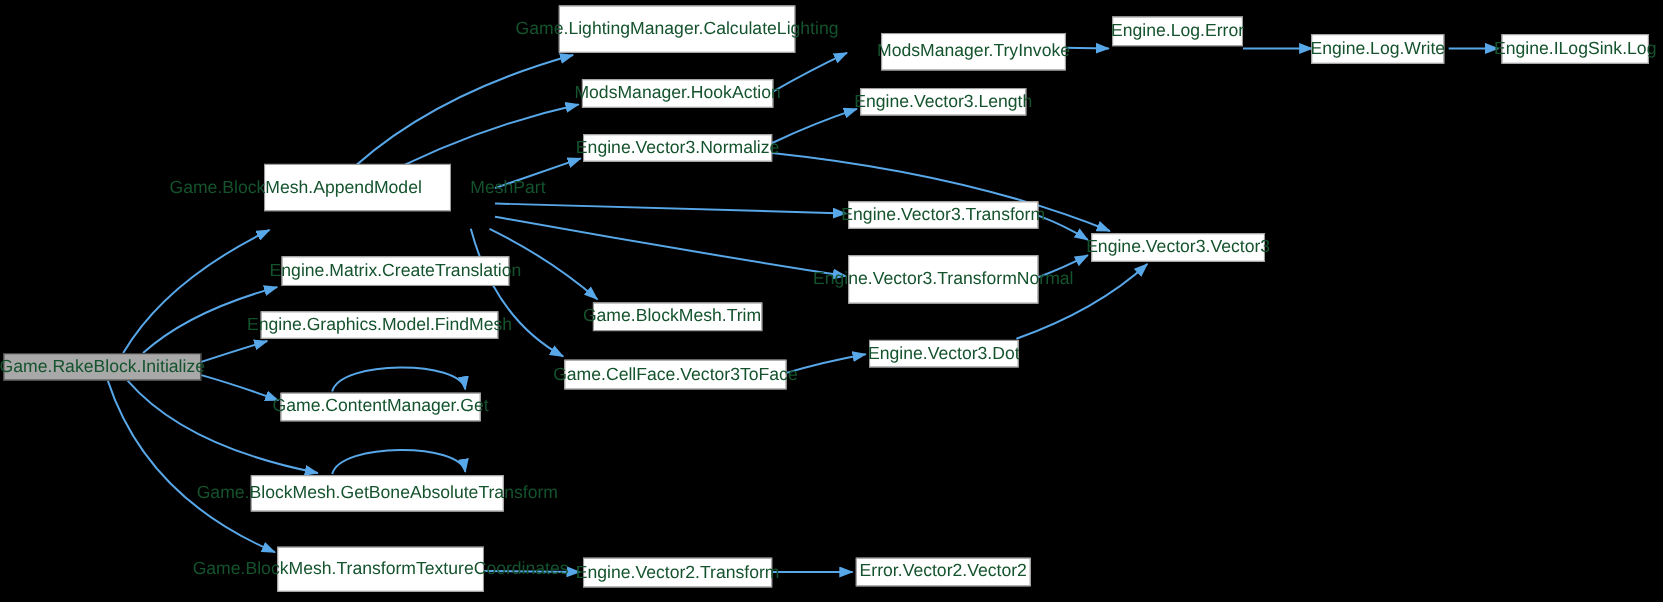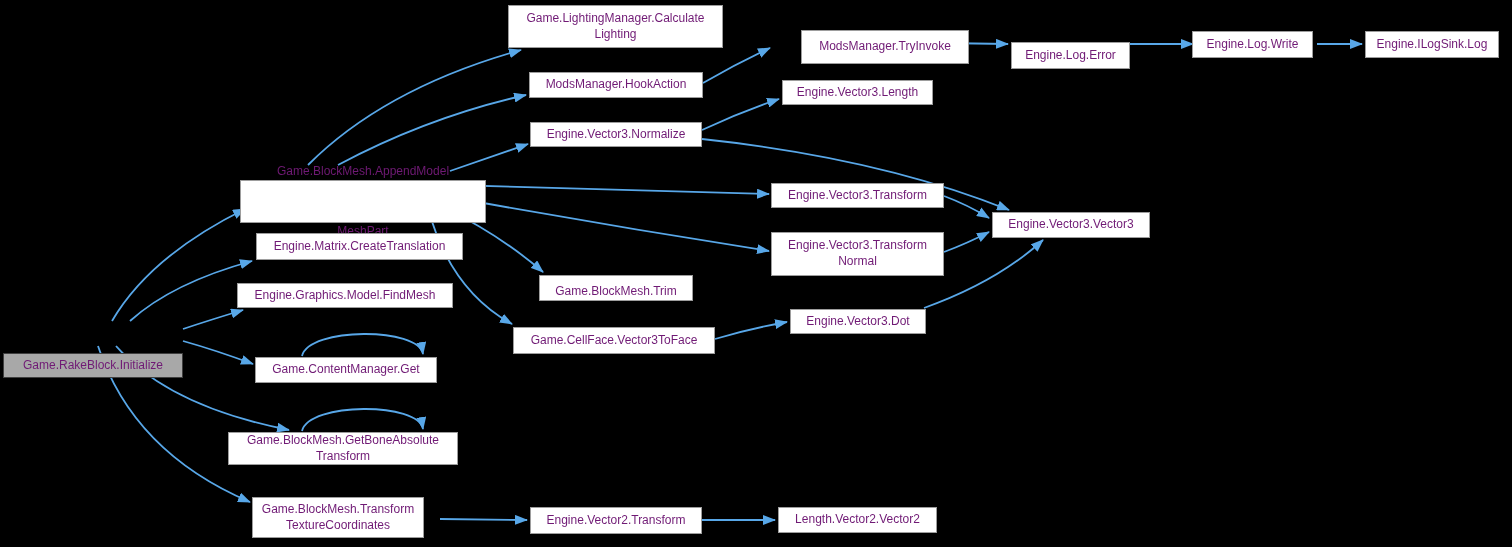--- a/index.html
+++ b/index.html
@@ -22,37 +22,36 @@
   }
   .edge-layer path.edge {
     fill: none;
     stroke-width: 1.8px;
   }
   .node {
     position: absolute;
     z-index: 2;
     box-sizing: border-box;
     display: flex;
-    flex-direction: column;
+    flex-direction: row;
     align-items: center;
     justify-content: center;
     background: #ffffff;
     border: 1.5px solid #9d9d9d;
-    color: #701a75;
-    font-size: 12px;
+    color: #14532d;
+    font-size: 16px;
     line-height: 1.32;
     white-space: nowrap;
     text-align: center;
     cursor: pointer;
   }
   .node.current {
     background: #a8a8a8;
     border: 1.5px solid #3f3f3f;
     cursor: default;
-    margin-top: 32px;
   }
   .node .line {
     display: block;
   }
 </style>
 </head>
 <body style="background: rgb(0, 0, 0);">
 
 <div class="graph-canvas" style="width: 1512px; height: 547px; background: rgb(0, 0, 0);">
   <svg class="edge-layer" width="1512" height="547" viewBox="0 0 1512 547" xmlns="http://www.w3.org/2000/svg">
@@ -88,35 +87,35 @@
         <path d="M302,356 C309,327 419,327 423,354" class="edge" stroke="#58a7e8" marker-end="url(#arrowhead)"></path>
         <path d="M302,431 C309,402 419,402 423,429" class="edge" stroke="#58a7e8" marker-end="url(#arrowhead)"></path>
         <path d="M440,519 L527,520" class="edge" stroke="#58a7e8" marker-end="url(#arrowhead)"></path>
         <path d="M702,520 L775,520" class="edge" stroke="#58a7e8" marker-end="url(#arrowhead)"></path>
       </g>
   </svg>
   <div>
       <div class="node current" title="Game.RakeBlock.Initialize" style="left: 3px; top: 321px; width: 180px; height: 25px;">
         <span class="line">Game.RakeBlock.Initialize</span>
       </div>
-      <div class="node" title="Game.BlockMesh.AppendModelMeshPart" style="left: 240px; top: 180px; width: 246px; height: 43px; gap: 44px;">
+      <div class="node" title="Game.BlockMesh.AppendModelMeshPart" style="left: 240px; top: 149px; width: 170px; height: 43px; gap: 44px;">
         <span class="line">Game.BlockMesh.AppendModel</span>
         <span class="line">MeshPart</span>
       </div>
       <div class="node" title="Game.LightingManager.CalculateLighting" style="left: 508px; top: 5px; width: 215px; height: 43px;">
         <span class="line">Game.LightingManager.Calculate</span>
         <span class="line">Lighting</span>
       </div>
       <div class="node" title="ModsManager.HookAction" style="left: 529px; top: 72px; width: 174px; height: 26px;">
         <span class="line">ModsManager.HookAction</span>
       </div>
       <div class="node" title="ModsManager.TryInvoke" style="left: 801px; top: 30px; width: 168px; height: 34px;">
         <span class="line">ModsManager.TryInvoke</span>
       </div>
-      <div class="node" title="Engine.Log.Error" style="left: 1011px; top: 42px; width: 119px; height: 27px;">
+      <div class="node" title="Engine.Log.Error" style="left: 1011px; top: 15px; width: 119px; height: 27px;">
         <span class="line">Engine.Log.Error</span>
       </div>
       <div class="node" title="Engine.Log.Write" style="left: 1192px; top: 31px; width: 121px; height: 27px;">
         <span class="line">Engine.Log.Write</span>
       </div>
       <div class="node" title="Engine.ILogSink.Log" style="left: 1365px; top: 31px; width: 134px; height: 27px;">
         <span class="line">Engine.ILogSink.Log</span>
       </div>
       <div class="node" title="Engine.Vector3.Length" style="left: 782px; top: 80px; width: 151px; height: 25px;">
         <span class="line">Engine.Vector3.Length</span>
@@ -149,24 +148,24 @@
       <div class="node" title="Engine.Vector3.Dot" style="left: 790px; top: 309px; width: 136px; height: 25px;">
         <span class="line">Engine.Vector3.Dot</span>
       </div>
       <div class="node" title="Game.ContentManager.Get" style="left: 255px; top: 357px; width: 182px; height: 26px;">
         <span class="line">Game.ContentManager.Get</span>
       </div>
       <div class="node" title="Game.BlockMesh.GetBoneAbsoluteTransform" style="left: 228px; top: 432px; width: 230px; height: 33px;">
         <span class="line">Game.BlockMesh.GetBoneAbsolute</span>
         <span class="line">Transform</span>
       </div>
-      <div class="node" title="Game.BlockMesh.TransformTextureCoordinates" style="left: 252px; top: 497px; width: 172px; height: 41px;">
+      <div class="node" title="Game.BlockMesh.TransformTextureCoordinates" style="left: 252px; top: 497px; width: 188px; height: 41px;">
         <span class="line">Game.BlockMesh.Transform</span>
         <span class="line">TextureCoordinates</span>
       </div>
       <div class="node" title="Engine.Vector2.Transform" style="left: 530px; top: 507px; width: 172px; height: 27px;">
         <span class="line">Engine.Vector2.Transform</span>
       </div>
       <div class="node" title="Engine.Vector2.Vector2" style="left: 778px; top: 507px; width: 159px; height: 26px;">
-        <span class="line">Length.Vector2.Vector2</span>
+        <span class="line">Error.Vector2.Vector2</span>
       </div>
     </div>
 </div>
 
 </body></html>

